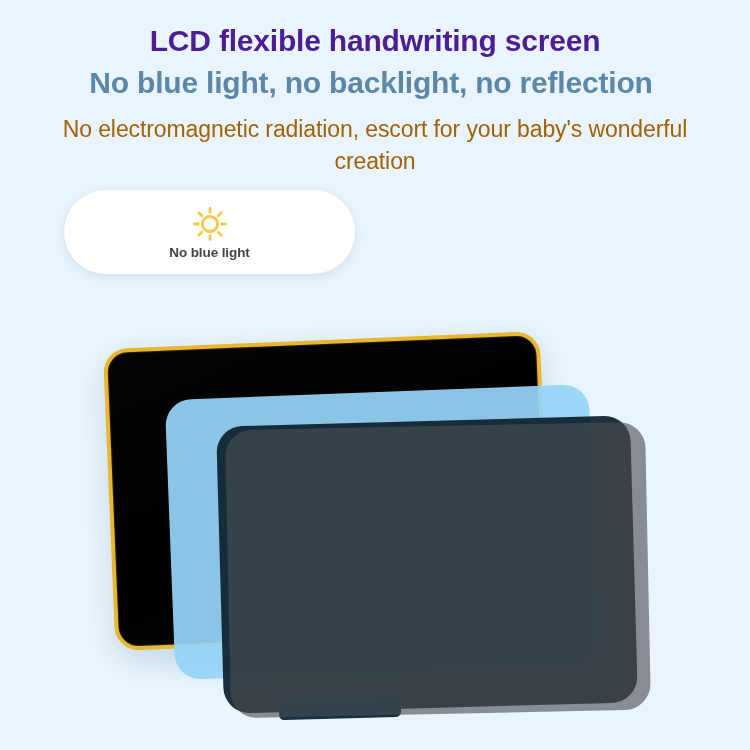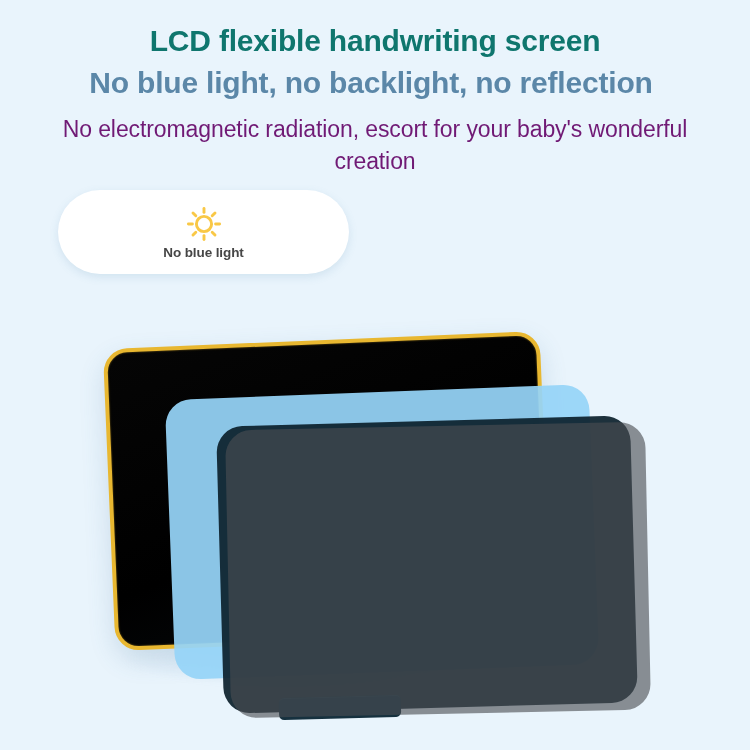--- a/index.html
+++ b/index.html
@@ -27,47 +27,47 @@
   .head-block {
     position: absolute;
     left: 0;
     top: 22px;
     width: 750px;
     text-align: center;
   }
   .title-1 {
     font-size: 30px;
     font-weight: bold;
-    color: #0f766e;
+    color: #4c1d95;
     letter-spacing: -0.2px;
     line-height: 1.28;
     margin: 0;
   }
   .title-2 {
     font-size: 30px;
     font-weight: bold;
     color: #5b87a8;
     letter-spacing: -0.2px;
     line-height: 1.28;
     margin: 4px 8px 0 0;
   }
   .subtitle {
     margin: 10px auto 0 auto;
     width: 660px;
     font-size: 23px;
     font-weight: normal;
-    color: #701a75;
+    color: #a16207;
     line-height: 1.42;
     letter-spacing: -0.1px;
   }
 
   
   .pill {
     position: absolute;
-    left: 58px;
+    left: 64px;
     top: 190px;
     width: 291px;
     height: 84px;
     background: #ffffff;
     border-radius: 42px;
     box-shadow: 0 3px 9px rgba(90, 140, 175, 0.17);
     display: flex;
     align-items: center;
     justify-content: space-around;
     padding: 0 6px;

